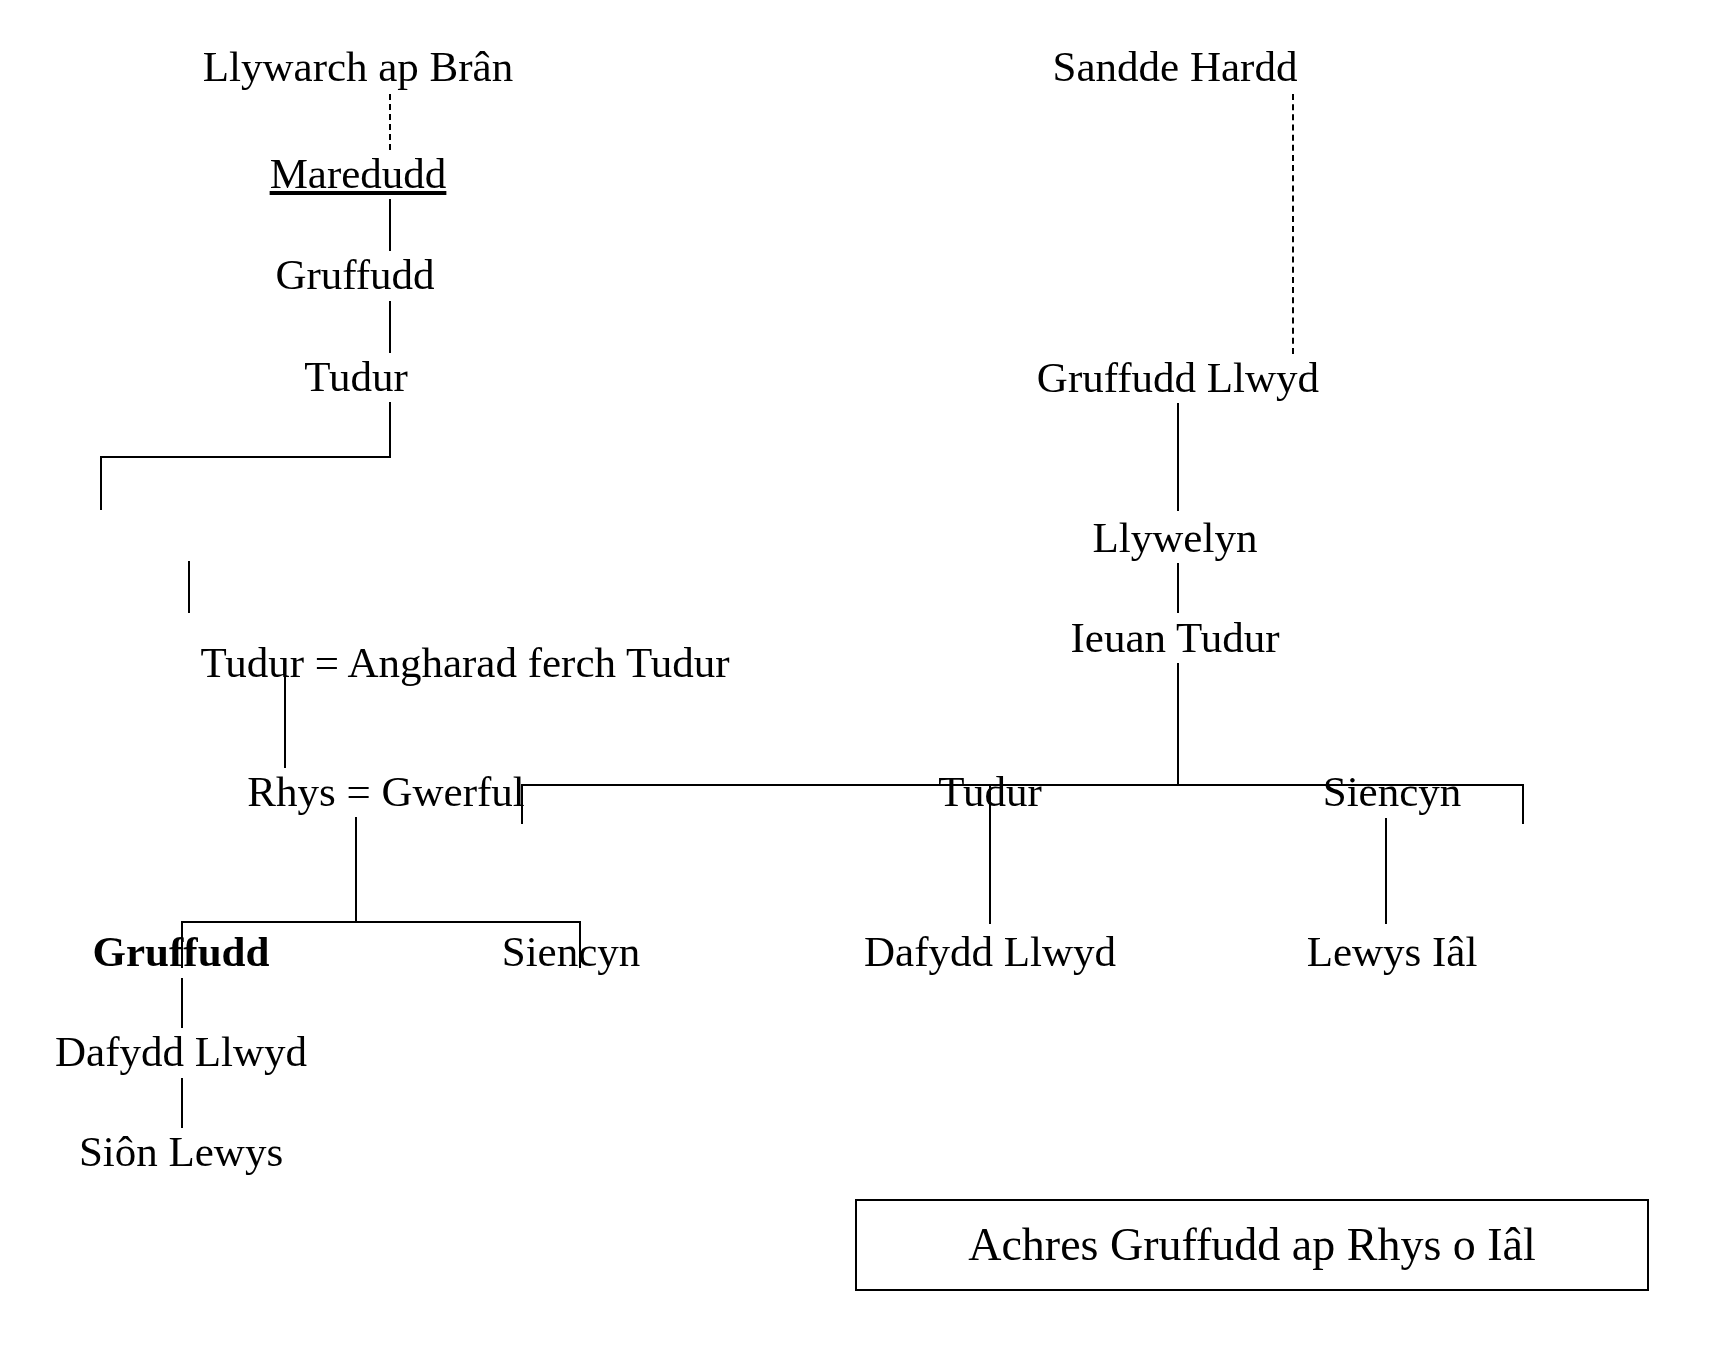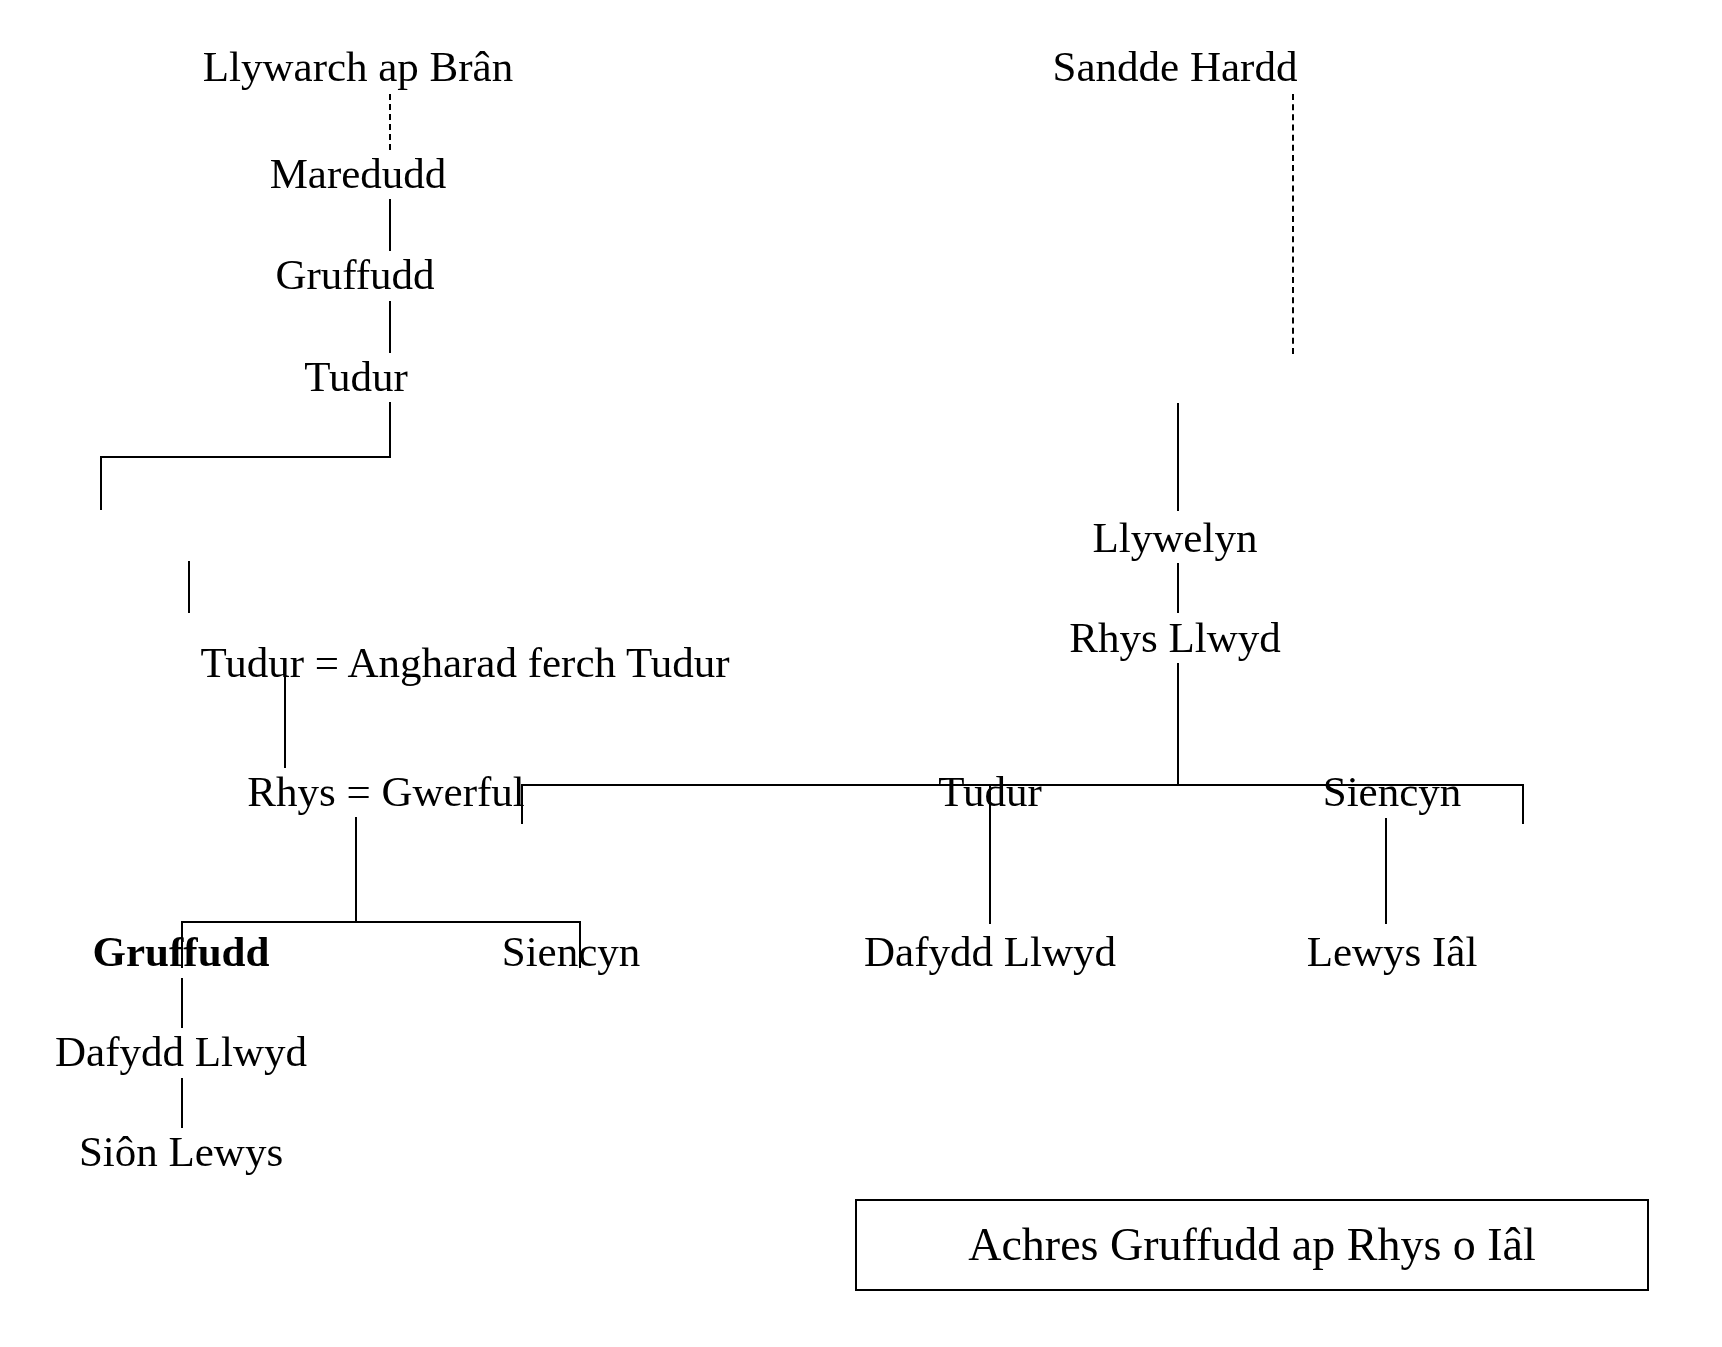--- a/index.html
+++ b/index.html
@@ -94,33 +94,34 @@
   <div class="edge v" style="left:1385px; top:818px; height:106px;"></div>
 
   <div class="edge v" style="left:181px; top:978px; height:50px;"></div>
 
   <div class="edge v" style="left:181px; top:1078px; height:50px;"></div>
 
   <div class="node" style="left:358px; top:45px;">Llywarch ap Brân</div>
 
   <div class="node" style="left:1175px; top:45px;">Sandde Hardd</div>
 
-  <div class="node" style="left:358px; top:152px;">Maredudd</div>
+  <div class="node" style="left:358px; top:152px;text-decoration:underline;">Maredudd</div>
 
   <div class="node" style="left:355px; top:253px;">Gruffudd</div>
 
   <div class="node" style="left:356px; top:355px;">Tudur</div>
 
+  <div class="node" style="left:1178px; top:356px;">Gruffudd Llwyd</div>
 
 
   <div class="node" style="left:1175px; top:516px;">Llywelyn</div>
 
   <div class="node" style="left:465px; top:615px;margin-top:26px;">Tudur = Angharad ferch Tudur</div>
 
-  <div class="node" style="left:1175px; top:616px;">Rhys Llwyd</div>
+  <div class="node" style="left:1175px; top:616px;">Ieuan Tudur</div>
 
   <div class="node" style="left:386px; top:770px;">Rhys = Gwerful</div>
 
   <div class="node" style="left:990px; top:770px;">Tudur</div>
 
   <div class="node" style="left:1392px; top:770px;">Siencyn</div>
 
   <div class="node bold" style="left:181px; top:930px;">Gruffudd</div>
 
   <div class="node" style="left:571px; top:930px;">Siencyn</div>

